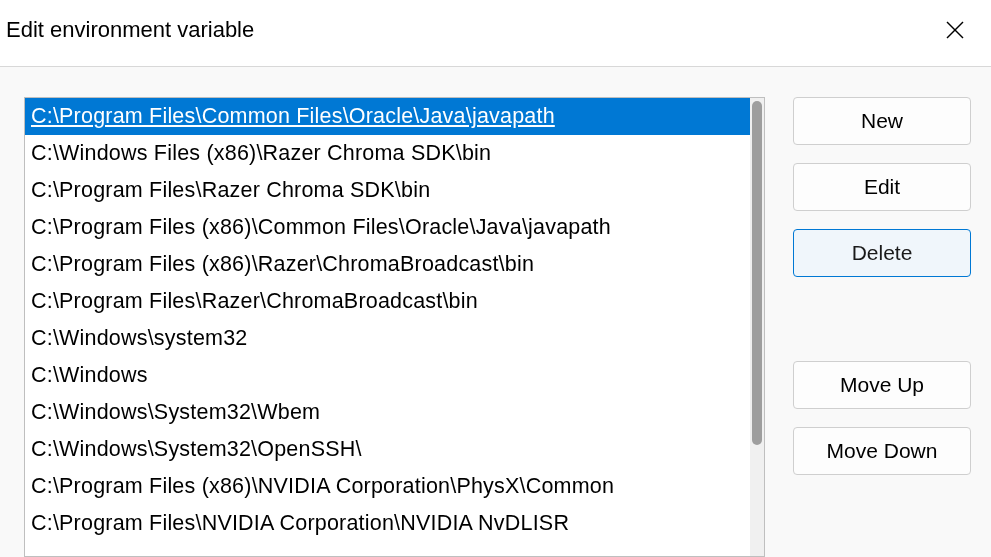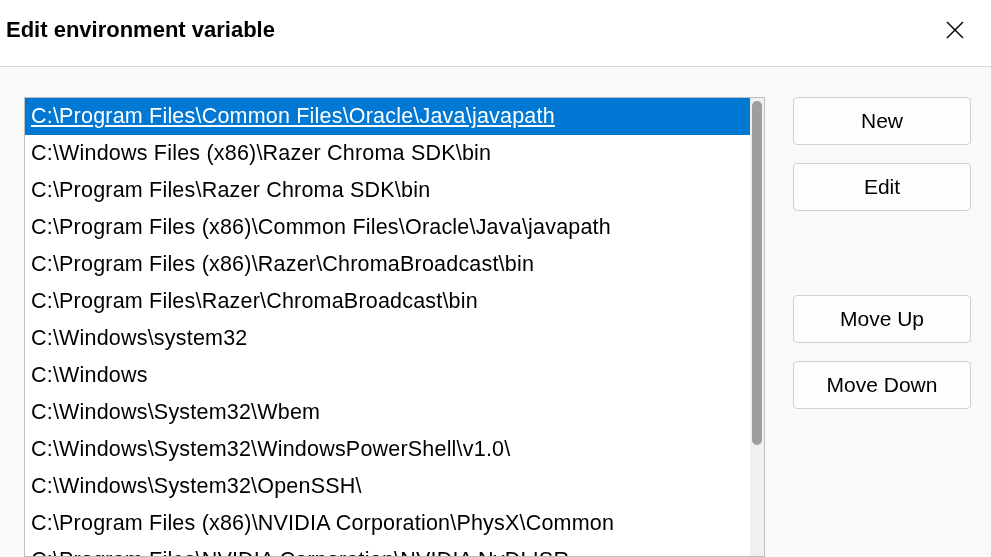--- a/index.html
+++ b/index.html
@@ -23,21 +23,21 @@
     .titlebar {
       display: flex;
       align-items: center;
       justify-content: space-between;
       padding: 10px 16px 16px 6px;
       font-size: 22px;
       color: #000;
       background: #ffffff;
     }
     .titlebar .title {
-      font-weight: 700;
+      font-weight: 400;
       text-align: right;
     }
     .close-btn {
       font-size: 22px;
       width: 40px;
       height: 40px;
       display: flex;
       align-items: center;
       justify-content: center;
       cursor: pointer;
@@ -147,31 +147,31 @@
       <div class="list" id="path-list">
           <div class="list-item selected">C:\Program Files\Common Files\Oracle\Java\javapath</div>
           <div class="list-item">C:\Windows Files (x86)\Razer Chroma SDK\bin</div>
           <div class="list-item">C:\Program Files\Razer Chroma SDK\bin</div>
           <div class="list-item">C:\Program Files (x86)\Common Files\Oracle\Java\javapath</div>
           <div class="list-item">C:\Program Files (x86)\Razer\ChromaBroadcast\bin</div>
           <div class="list-item">C:\Program Files\Razer\ChromaBroadcast\bin</div>
           <div class="list-item">C:\Windows\system32</div>
           <div class="list-item">C:\Windows</div>
           <div class="list-item">C:\Windows\System32\Wbem</div>
-          <div class="list-item">C:\Windows\System32\WindowsPowerShell\v1.0\</div>
           <div class="list-item">C:\Windows\System32\OpenSSH\</div>
           <div class="list-item">C:\Program Files (x86)\NVIDIA Corporation\PhysX\Common</div>
           <div class="list-item">C:\Program Files\NVIDIA Corporation\NVIDIA NvDLISR</div>
         </div>
       <div class="scrollbar">
         <div class="scrollbar-thumb"></div>
       </div>
     </div>
 
     <div class="button-column">
       <button class="btn">New</button>
       <button class="btn">Edit</button>
+      <button class="btn focused">Delete</button>
       <div class="gap-large"></div>
       <button class="btn">Move Up</button>
       <button class="btn">Move Down</button>
     </div>
   </div>
 </div>
 
 </body></html>

